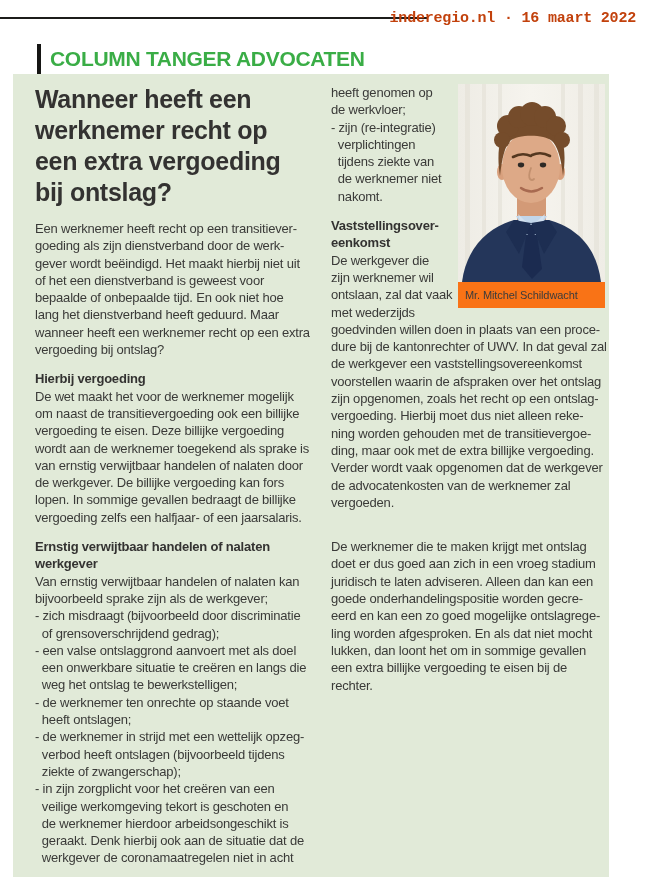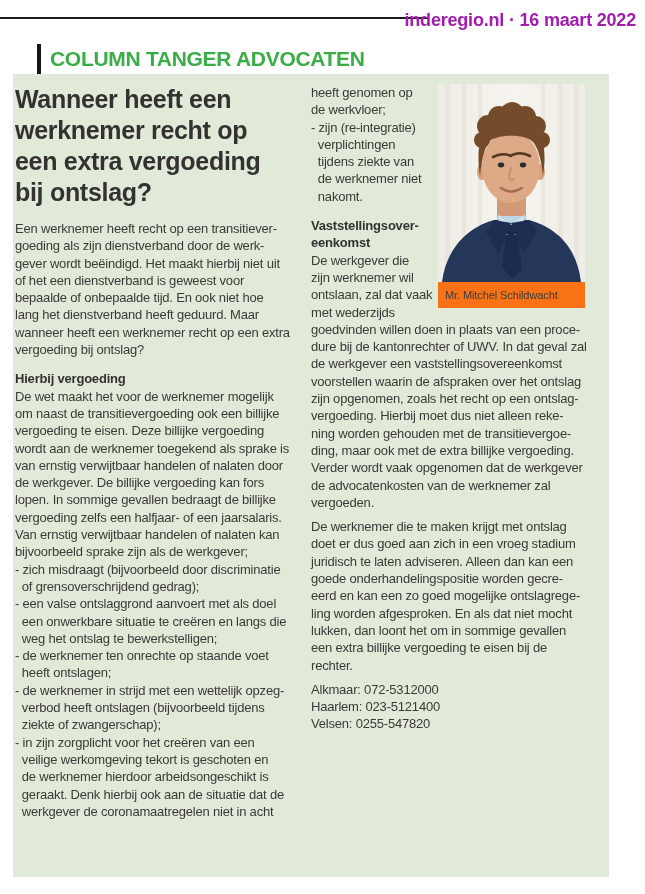--- a/index.html
+++ b/index.html
@@ -4,52 +4,52 @@
 <style>
   html,body{margin:0;padding:0;background:#ffffff;}
   .page{
     position:relative; width:645px; height:894px; background:#ffffff;
     font-family:"Liberation Sans","DejaVu Sans",sans-serif; overflow:hidden;
     color:#3a3a38;
   }
   
   .masthead-rule{position:absolute; left:0; top:17px; width:428px; height:2px; background:#1c1c1a;}
   .masthead{
-    position:absolute; top:10px; right:9px; font-size:18px; font-weight:bold;
-    color:#a21caf; letter-spacing:-0.2px;
+    position:absolute; top:10px; right:9px; font-size:15px; font-weight:bold;
+    color:#c2410c; letter-spacing:-0.2px;font-family:Liberation Mono, monospace;
   }
   
   .kicker{position:absolute; left:37px; top:44px; display:flex; align-items:flex-end;}
   .kicker-bar{display:inline-block; width:4px; height:30px; background:#161614; margin-right:9px;}
   .kicker-label{
     margin:0; font-size:21px; font-weight:bold; color:#3aad46; letter-spacing:-0.3px;
     white-space:pre; line-height:30px;
   }
   
   .article-box{
     position:absolute; left:13px; top:74px; width:596px; height:803px;
-    background:#e1ead8; box-sizing:border-box; padding:10px 5px 0 2px;
+    background:#e1ead8; box-sizing:border-box; padding:10px 5px 0 22px;
     display:flex;
   }
   .col-left{width:283px; flex:0 0 283px;}
   .col-gap{width:13px; flex:0 0 13px;}
   .col-right{width:284px; flex:0 0 284px;}
   .headline{
     margin:0 0 12px 0; font-size:25px; line-height:31px; font-weight:bold;
     color:#333231; letter-spacing:-0.3px; white-space:pre-wrap;
   }
   .body{
     margin:0; font-size:13px; line-height:17.3px; letter-spacing:-0.2px;
     color:#3a3a38; white-space:pre-wrap;
   }
   .subhead{
     margin:12px 0 0 0; font-size:13px; line-height:17.3px; font-weight:bold;
     color:#333231; letter-spacing:-0.2px; white-space:pre-wrap;
   }
-  .para-gap{margin-top:7px;}
+  .para-gap{margin-top:27px;}
   
   .photo-figure{
     float:right; width:147px; margin:0 10px 10px 4px;
   }
   .photo-figure svg{display:block;}
   .photo-caption{
     display:block; width:100%; box-sizing:border-box; height:26px; line-height:26px;
     background:#f97316; color:#3b3b3b; font-size:11px; padding-left:7px;
     letter-spacing:-0.1px; overflow:hidden;
   }
@@ -84,20 +84,22 @@
 vergoeding bij ontslag?</p>
       <h3 class="subhead">Hierbij vergoeding</h3>
       <p class="body">De wet maakt het voor de werknemer mogelijk
 om naast de transitievergoeding ook een billijke
 vergoeding te eisen. Deze billijke vergoeding
 wordt aan de werknemer toegekend als sprake is
 van ernstig verwijtbaar handelen of nalaten door
 de werkgever. De billijke vergoeding kan fors
 lopen. In sommige gevallen bedraagt de billijke
 vergoeding zelfs een halfjaar- of een jaarsalaris.</p>
+      <h3 class="subhead">Ernstig verwijtbaar handelen of nalaten
+werkgever</h3>
       <p class="body">Van ernstig verwijtbaar handelen of nalaten kan
 bijvoorbeeld sprake zijn als de werkgever;
 - zich misdraagt (bijvoorbeeld door discriminatie
   of grensoverschrijdend gedrag);
 - een valse ontslaggrond aanvoert met als doel
   een onwerkbare situatie te creëren en langs die
   weg het ontslag te bewerkstelligen;
 - de werknemer ten onrechte op staande voet
   heeft ontslagen;
 - de werknemer in strijd met een wettelijk opzeg-
@@ -202,19 +204,16 @@
 vergoeden.</p>
       <p class="body para-gap">De werknemer die te maken krijgt met ontslag
 doet er dus goed aan zich in een vroeg stadium
 juridisch te laten adviseren. Alleen dan kan een
 goede onderhandelingspositie worden gecre-
 eerd en kan een zo goed mogelijke ontslagrege-
 ling worden afgesproken. En als dat niet mocht
 lukken, dan loont het om in sommige gevallen
 een extra billijke vergoeding te eisen bij de
 rechter.</p>
-      <p class="body para-gap">Alkmaar: 072-5312000
-Haarlem: 023-5121400
-Velsen: 0255-547820</p>
     </div>
 
   </div>
 </div>
 
 </body></html>

